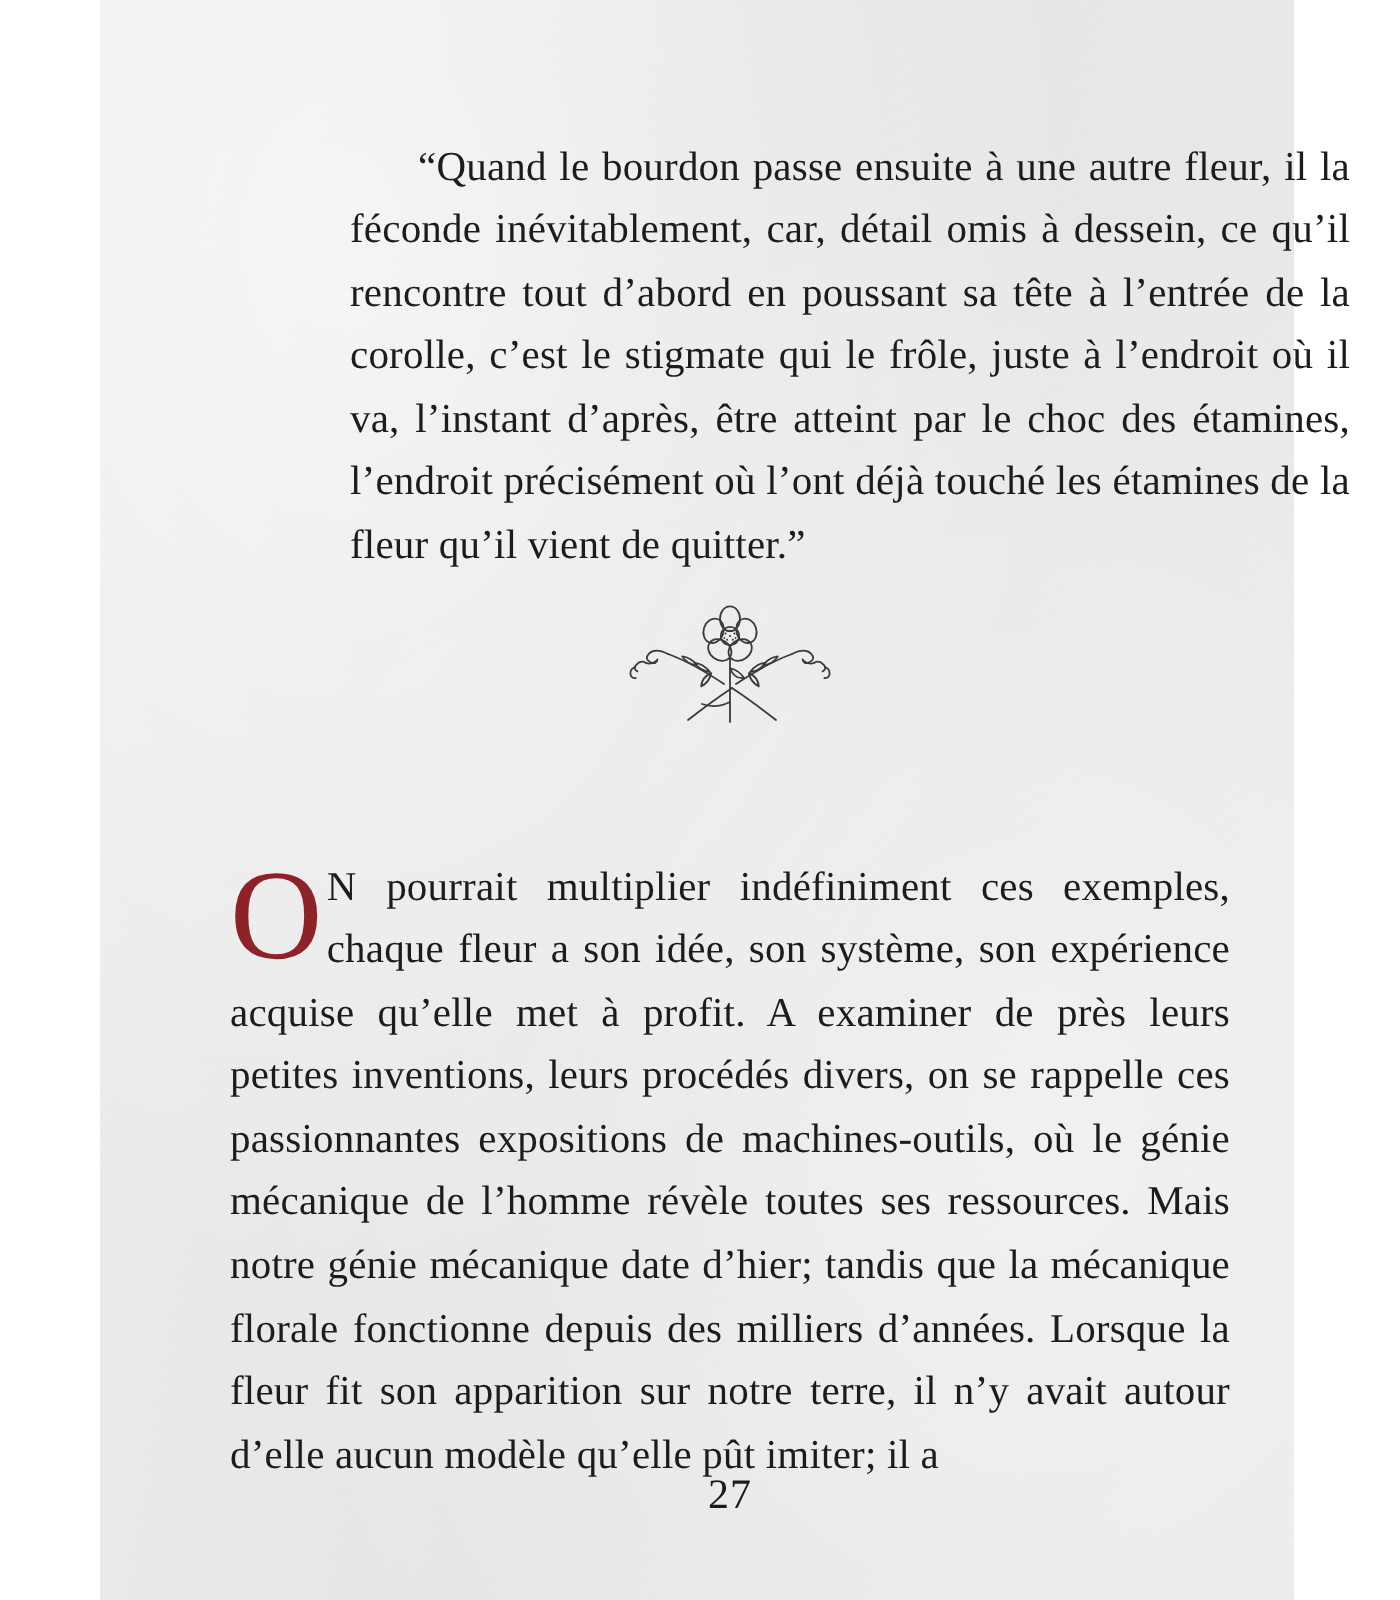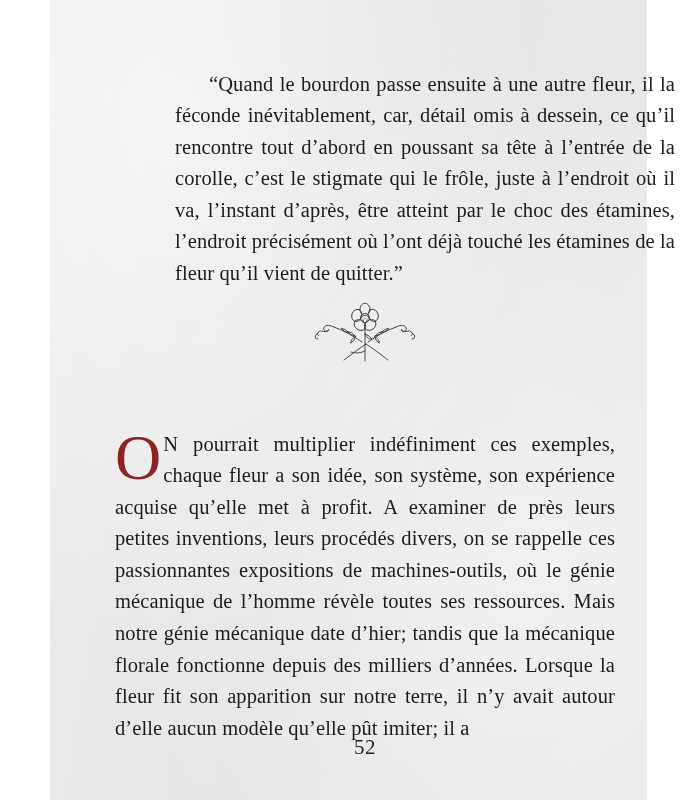--- a/index.html
+++ b/index.html
@@ -167,16 +167,16 @@
 
         <path d="M41 62 C50 55 57 50 63 46"></path>
         <path d="M85 62 C76 55 69 50 63 46"></path>
         <path d="M62 46 L62 63"></path>
         <path d="M48 54 q7 2.5 14 -1"></path>
       </svg>
     </div>
 
     <p class="para" id="body-para"><span id="drop-cap">O</span><span id="small-caps-lead">N</span><span id="body-text"> pourrait multiplier indéfiniment ces exemples, chaque fleur a son idée, son système, son expérience acquise qu’elle met à profit. A examiner de près leurs petites inventions, leurs procédés divers, on se rappelle ces passionnantes expositions de machines-outils, où le génie mécanique de l’homme révèle toutes ses ressources. Mais notre génie mécanique date d’hier; tandis que la mécanique florale fonctionne depuis des milliers d’années. Lorsque la fleur fit son apparition sur notre terre, il n’y avait autour d’elle aucun modèle qu’elle pût imiter; il a</span></p>
 
-    <div id="page-number">52</div>
+    <div id="page-number">27</div>
 
   </div>
 </div>
 
 </body></html>

